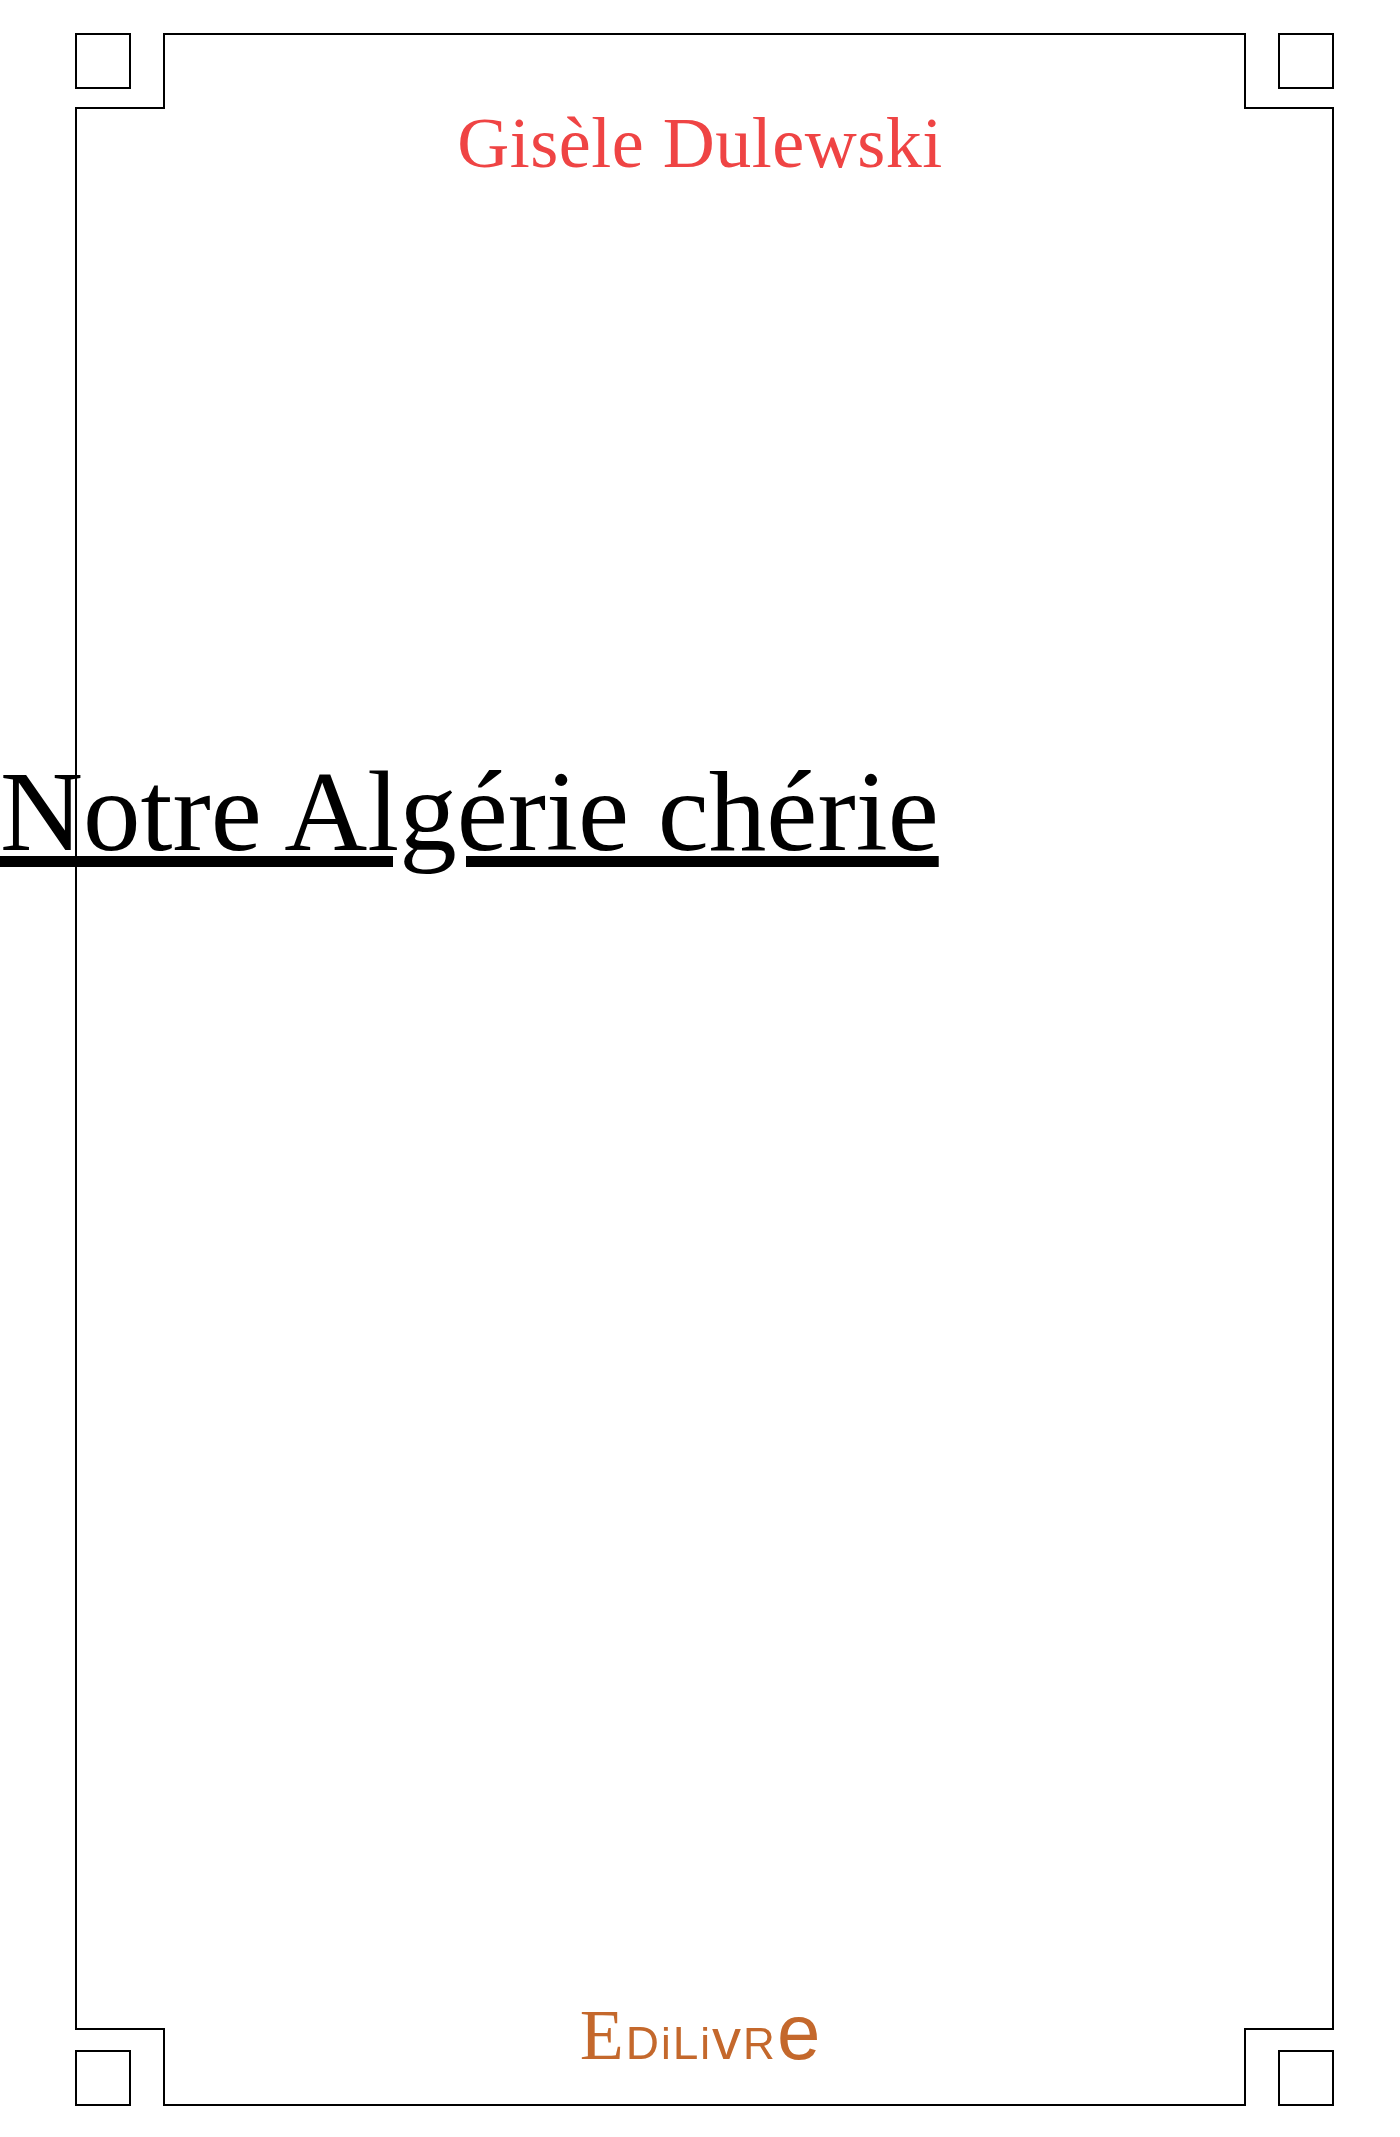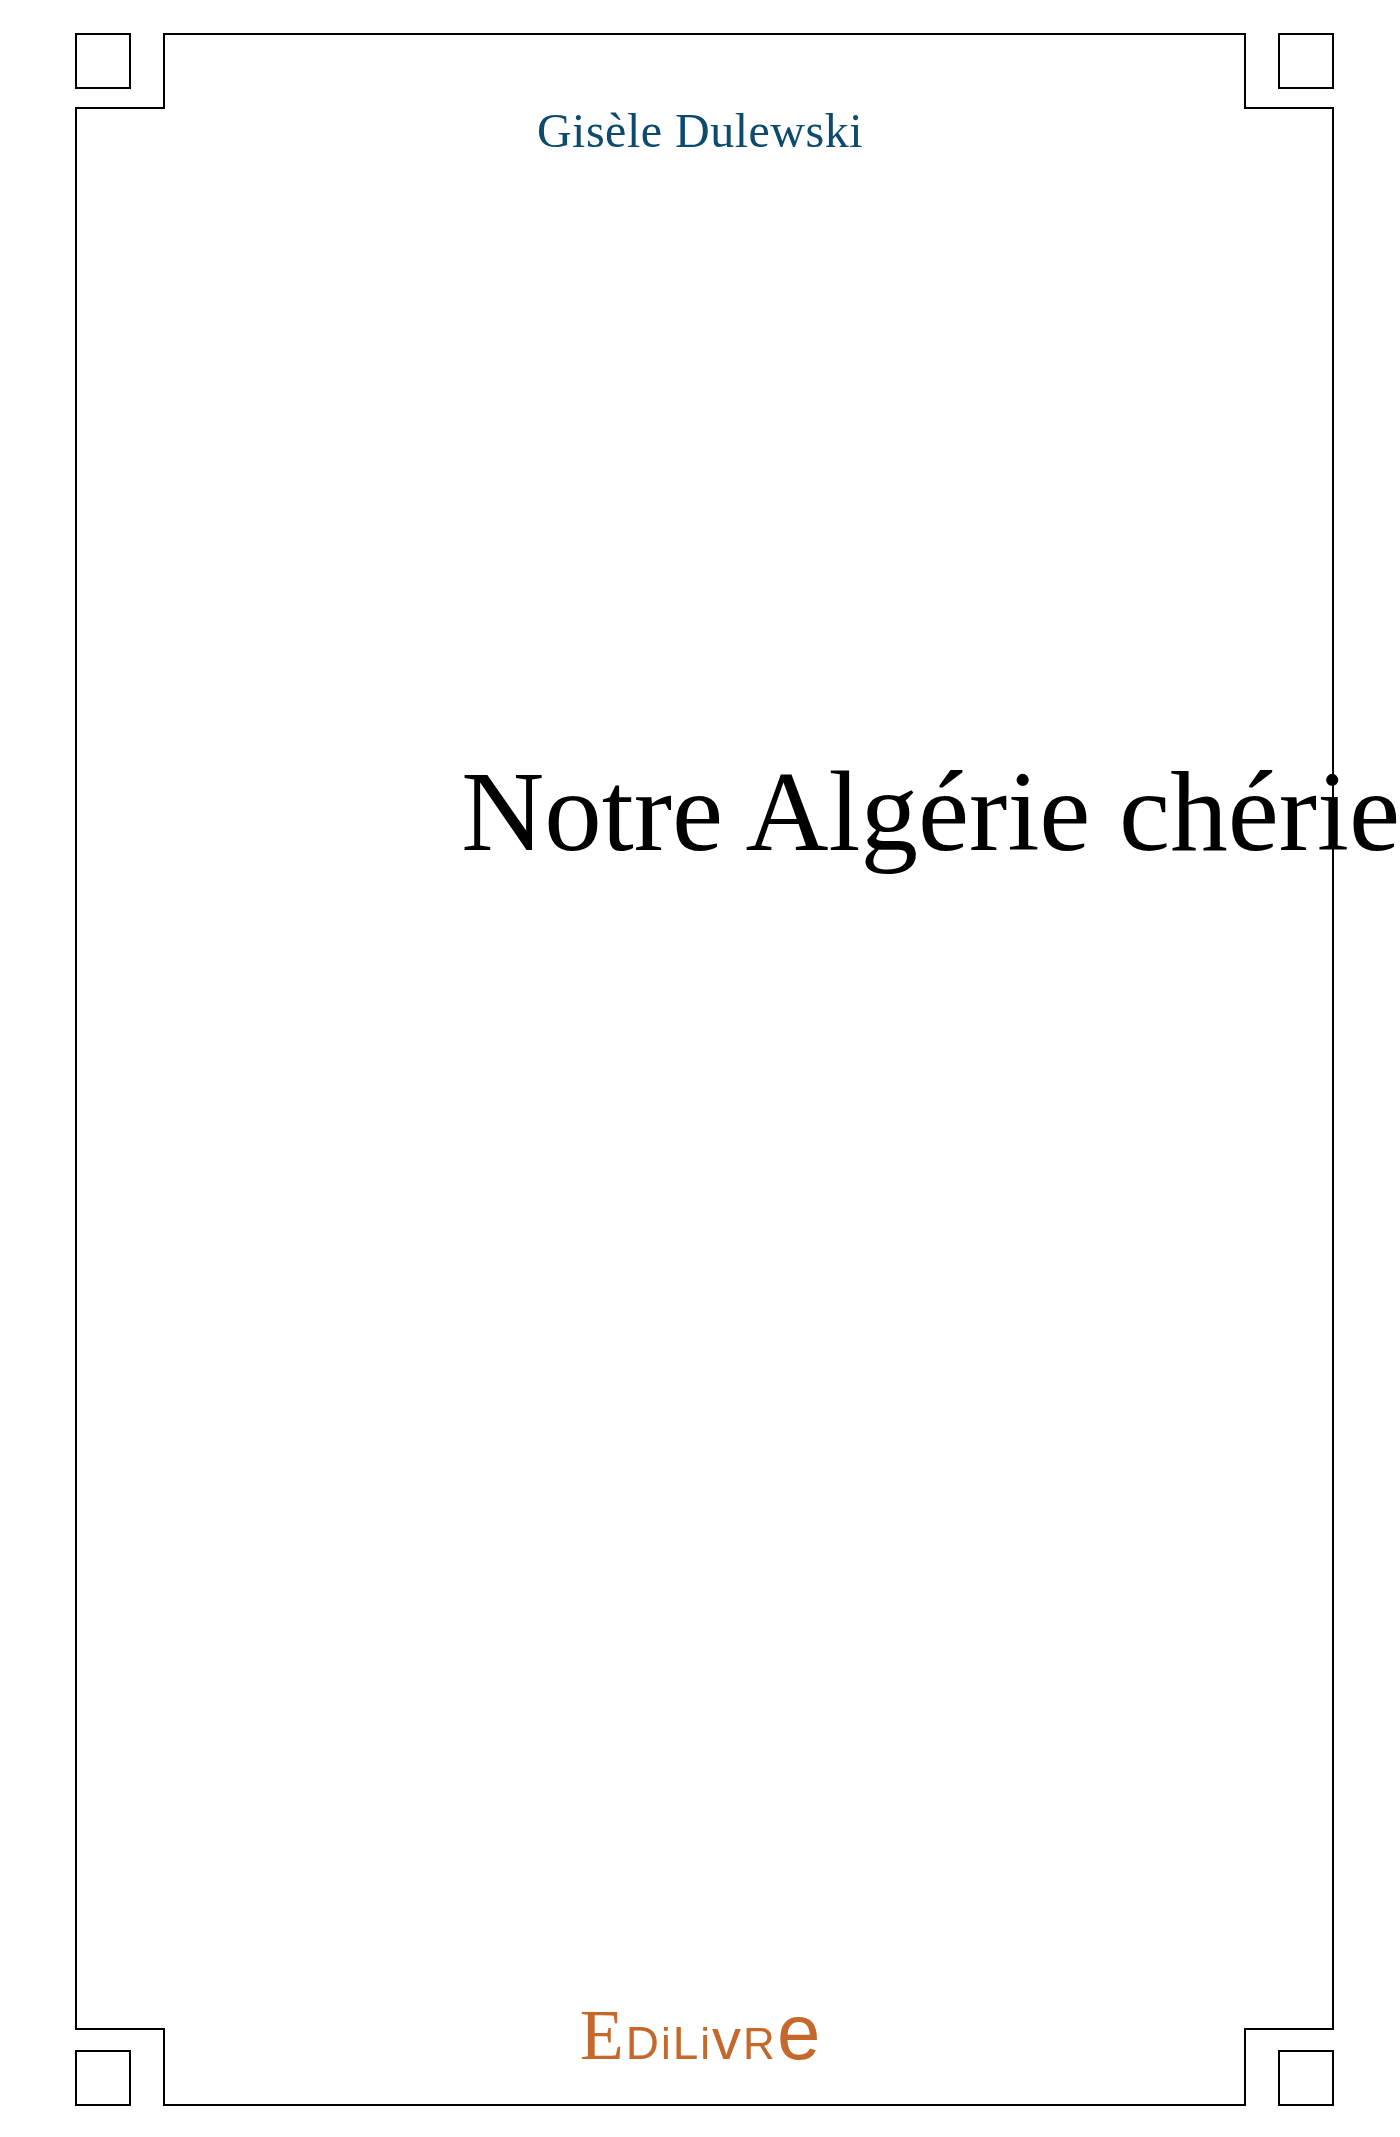--- a/index.html
+++ b/index.html
@@ -19,37 +19,38 @@
     width: 1400px; height: 2137px;
     pointer-events: none;
   }
 
   
   .author-name {
     position: absolute;
     left: 0; right: 0;
     top: 107px;
     text-align: center;
-    font-size: 48px;
+    font-size: 72px;
     line-height: 1;
     letter-spacing: 0.5px;
-    color: #0c4a6e;
+    color: #ef4444;
     white-space: nowrap;
   }
 
   
   .book-title {
     position: absolute;
     left: 0; right: 0;
     top: 754px;
-    text-align: right;
+    text-align: left;
     font-size: 115px;
     line-height: 1;
     color: #000000;
     white-space: nowrap;
+    text-decoration: underline;
   }
 
   
   .publisher-logo {
     position: absolute;
     left: 0; right: 0;
     top: 1993px;
     display: flex;
     justify-content: center;
     align-items: baseline;

